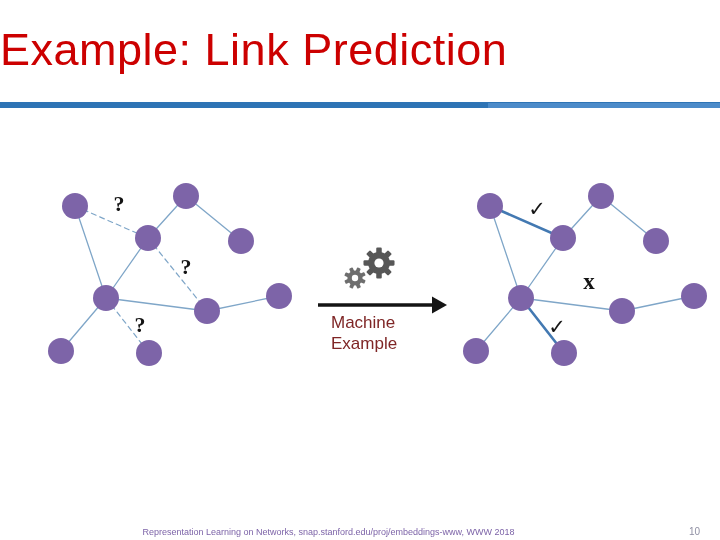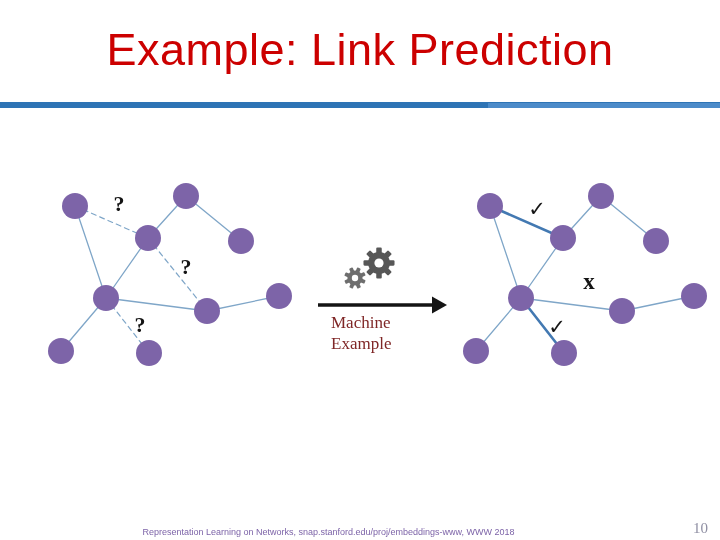--- a/index.html
+++ b/index.html
@@ -1,21 +1,21 @@
 <!DOCTYPE html>
 <html style="--color-title: #CC0000; --color-divider: #2E74B5; --color-divider_light: #4C8BC9; --color-node: #7D64A8; --color-edge: #7FA6C8; --color-edge_confirmed: #4379B2; --color-mark: #141414; --color-ml_label: #7F2626; --color-footer: #7D64A8; --color-page_number: #8F8FA3; --color-gear: #575757; --color-gear_small: #6E6E6E; --color-arrow: #141414;"><head>
 <meta charset="utf-8">
 <style>
   html,body { margin:0; padding:0; background:#ffffff; }
   .slide {
     position:relative; width:720px; height:540px; background:#ffffff;
     overflow:hidden; font-family:"Liberation Sans", sans-serif;
   }
   .title {
-    position:absolute; top:24px; left:0; width:720px; text-align:center;
+    position:absolute; top:24px; left:0; width:720px; text-align:left;
     font-size:45px; font-weight:400; letter-spacing:0.5px;
     color:var(--color-title);
   }
   .divider {
     position:absolute; top:102px; left:0; width:720px; height:6px;
     background:var(--color-divider);
   }
   .divider-accent {
     position:absolute; top:103px; left:488px; width:232px; height:5px;
     background:var(--color-divider_light);
@@ -32,29 +32,29 @@
   .mark-cross { font:bold 23px "Liberation Serif", serif; }
   .gears { position:absolute; left:335px; top:238px; width:76px; height:56px; }
   .gear-big { fill:var(--color-gear); }
   .gear-small { fill:var(--color-gear_small); }
   .gear-hole { fill:#ffffff; }
   .arrow { position:absolute; left:316px; top:292px; width:132px; height:26px; }
   .arrow-line { stroke:var(--color-arrow); stroke-width:3.4; }
   .arrow-head { fill:var(--color-arrow); }
   .ml-label {
     position:absolute; left:331px; top:312px; width:120px;
-    font-size:17px; line-height:21px; color:var(--color-ml_label);font-family:Liberation Serif, serif;
+    font-size:17px; line-height:21px; color:var(--color-ml_label);
   }
   .footer {
     position:absolute; bottom:3px; left:0; width:657px; text-align:center;
     font-size:9px; color:var(--color-footer);
   }
   .page-number {
-    position:absolute; bottom:3px; right:12px;
-    font-size:15px; color:var(--color-page_number);font-family:Liberation Serif, serif;
+    position:absolute; bottom:3px; right:20px;
+    font-size:10px; color:var(--color-page_number);
   }
 </style>
 </head>
 <body>
 
 <div class="slide">
 
   <div class="title">Example: Link Prediction</div>
 
   <div class="divider"></div>

